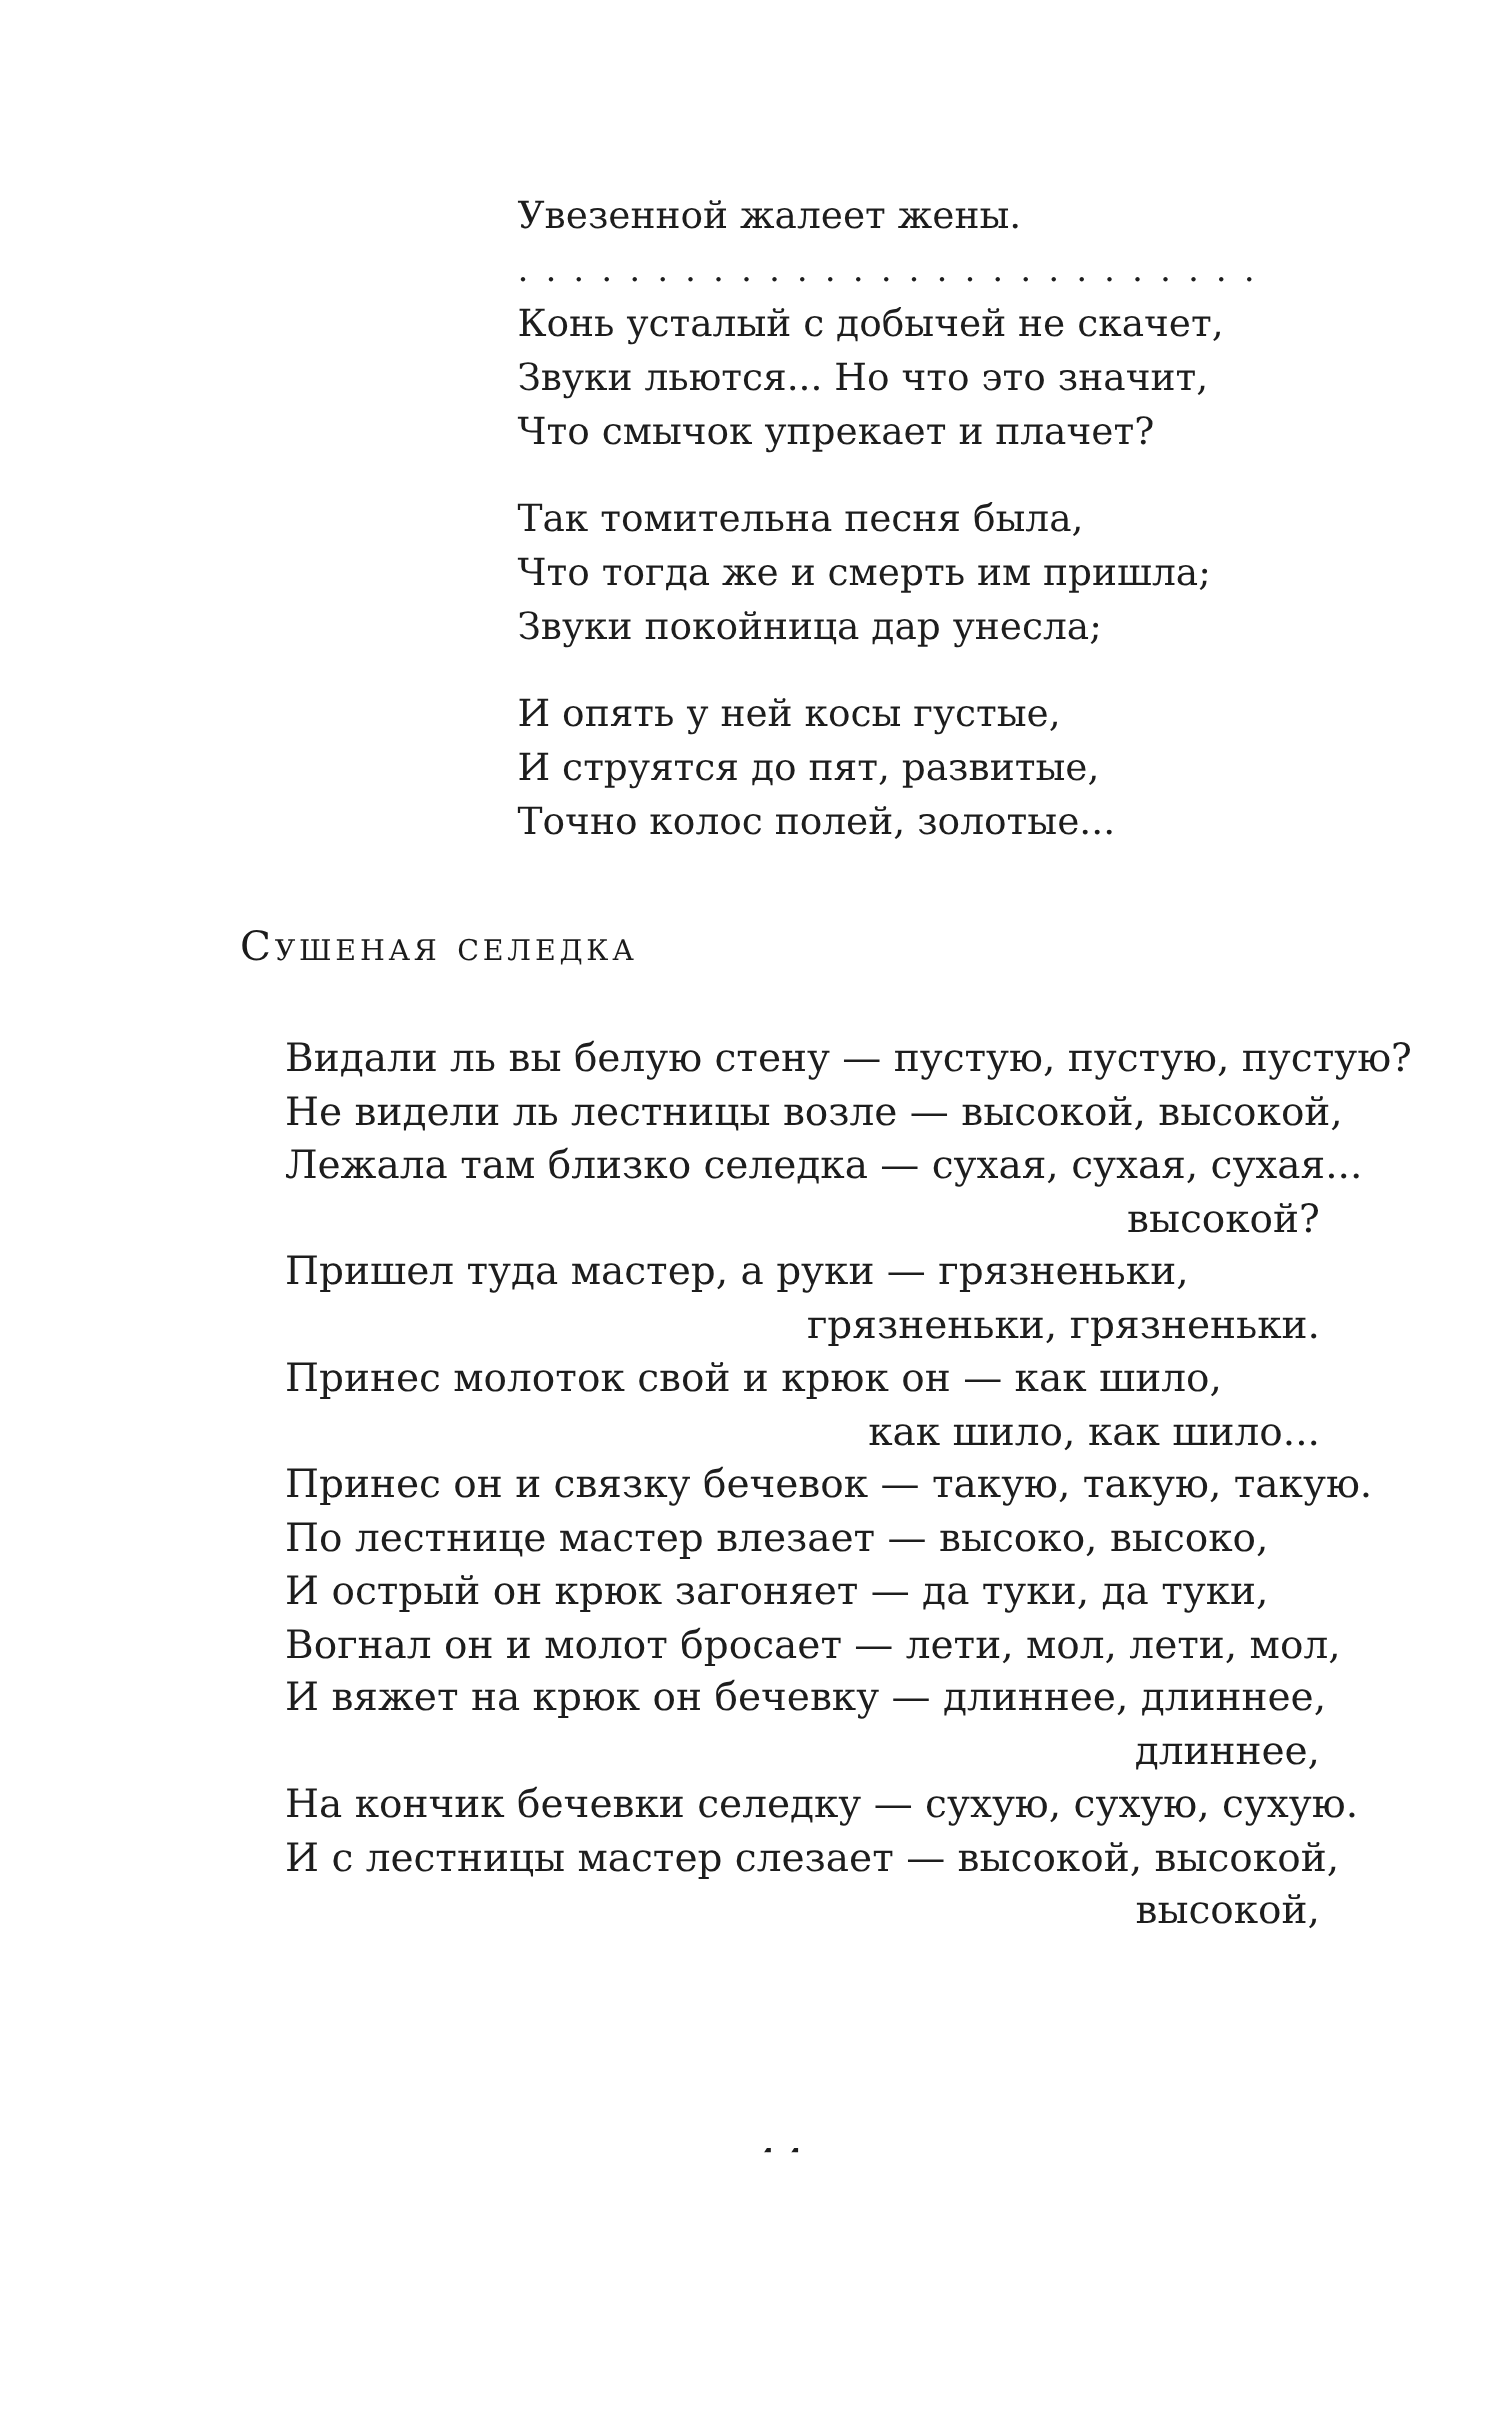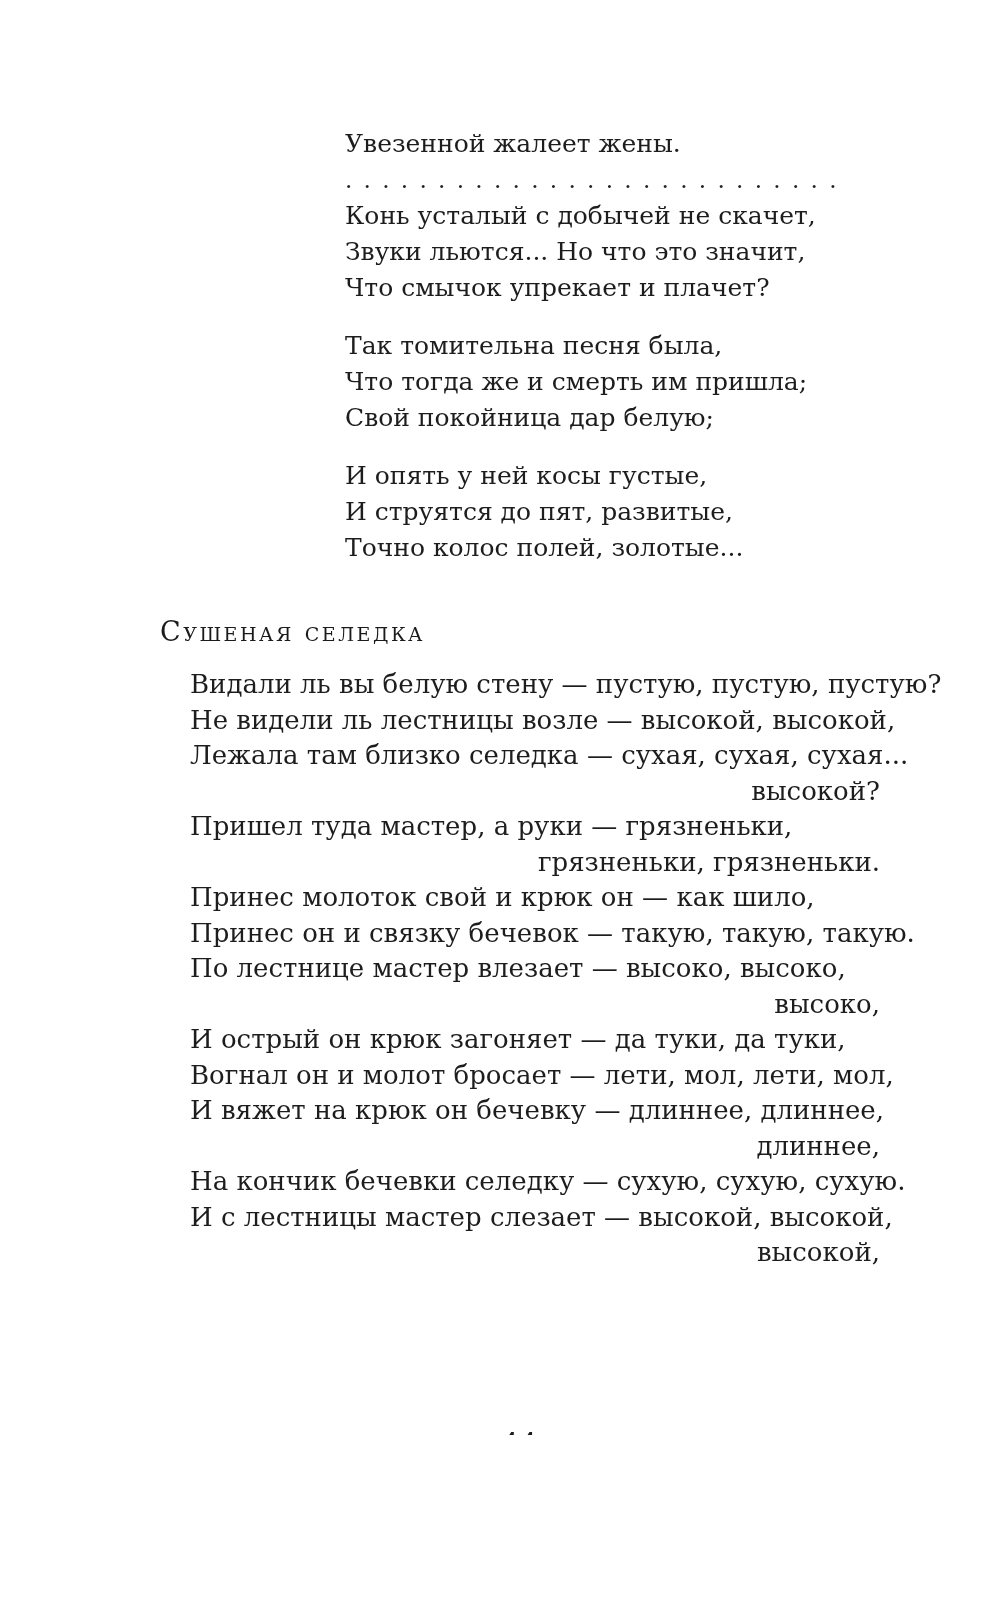--- a/index.html
+++ b/index.html
@@ -41,21 +41,21 @@
     text-align: left;
     font-variant: small-caps;
     font-size: 27px;
     letter-spacing: 2.5px;
     color: #1b1b1b;
   }
   
   .poem-block {
     position: absolute;
     left: 190px;
-    top: 667px;
+    top: 689px;
     width: 690px;
     font-size: 26px;
     line-height: 35.5px;
     white-space: nowrap;
   }
   .poem-block .pline.right {
     text-align: right;
   }
   .poem-block .pline.left {
     text-align: left;
@@ -93,39 +93,39 @@
 <div class="page">
 
   <div class="top-block">
       <div class="line">Увезенной жалеет жены.</div>
       <div class="line dots">. . . . . . . . . . . . . . . . . . . . . . . . . . .</div>
       <div class="line">Конь усталый с добычей не скачет,</div>
       <div class="line">Звуки льются... Но что это значит,</div>
       <div class="line">Что смычок упрекает и плачет?</div>
       <div class="line stanza-gap">Так томительна песня была,</div>
       <div class="line">Что тогда же и смерть им пришла;</div>
-      <div class="line">Свой покойница дар белую;</div>
+      <div class="line">Звуки покойница дар унесла;</div>
       <div class="line stanza-gap">И опять у ней косы густые,</div>
       <div class="line">И струятся до пят, развитые,</div>
       <div class="line">Точно колос полей, золотые...</div>
     </div>
 
   <div class="section-heading">Сушеная селедка</div>
 
   <div class="poem-block">
       <div class="pline left">Видали ль вы белую стену — пустую, пустую, пустую?</div>
       <div class="pline left">Не видели ль лестницы возле — высокой, высокой,</div>
       <div class="pline left">Лежала там близко селедка — сухая, сухая, сухая...</div>
       <div class="pline right">высокой?</div>
       <div class="pline left">Пришел туда мастер, а руки — грязненьки,</div>
       <div class="pline right">грязненьки, грязненьки.</div>
       <div class="pline left">Принес молоток свой и крюк он — как шило,</div>
+      <div class="pline right">как шило, как шило...</div>
       <div class="pline left">Принес он и связку бечевок — такую, такую, такую.</div>
       <div class="pline left">По лестнице мастер влезает — высоко, высоко,</div>
-      <div class="pline right">высоко,</div>
       <div class="pline left">И острый он крюк загоняет — да туки, да туки,</div>
       <div class="pline left">Вогнал он и молот бросает — лети, мол, лети, мол,</div>
       <div class="pline left">И вяжет на крюк он бечевку — длиннее, длиннее,</div>
       <div class="pline right">длиннее,</div>
       <div class="pline left">На кончик бечевки селедку — сухую, сухую, сухую.</div>
       <div class="pline left">И с лестницы мастер слезает — высокой, высокой,</div>
       <div class="pline right">высокой,</div>
     </div>
 
   <div class="footer">

